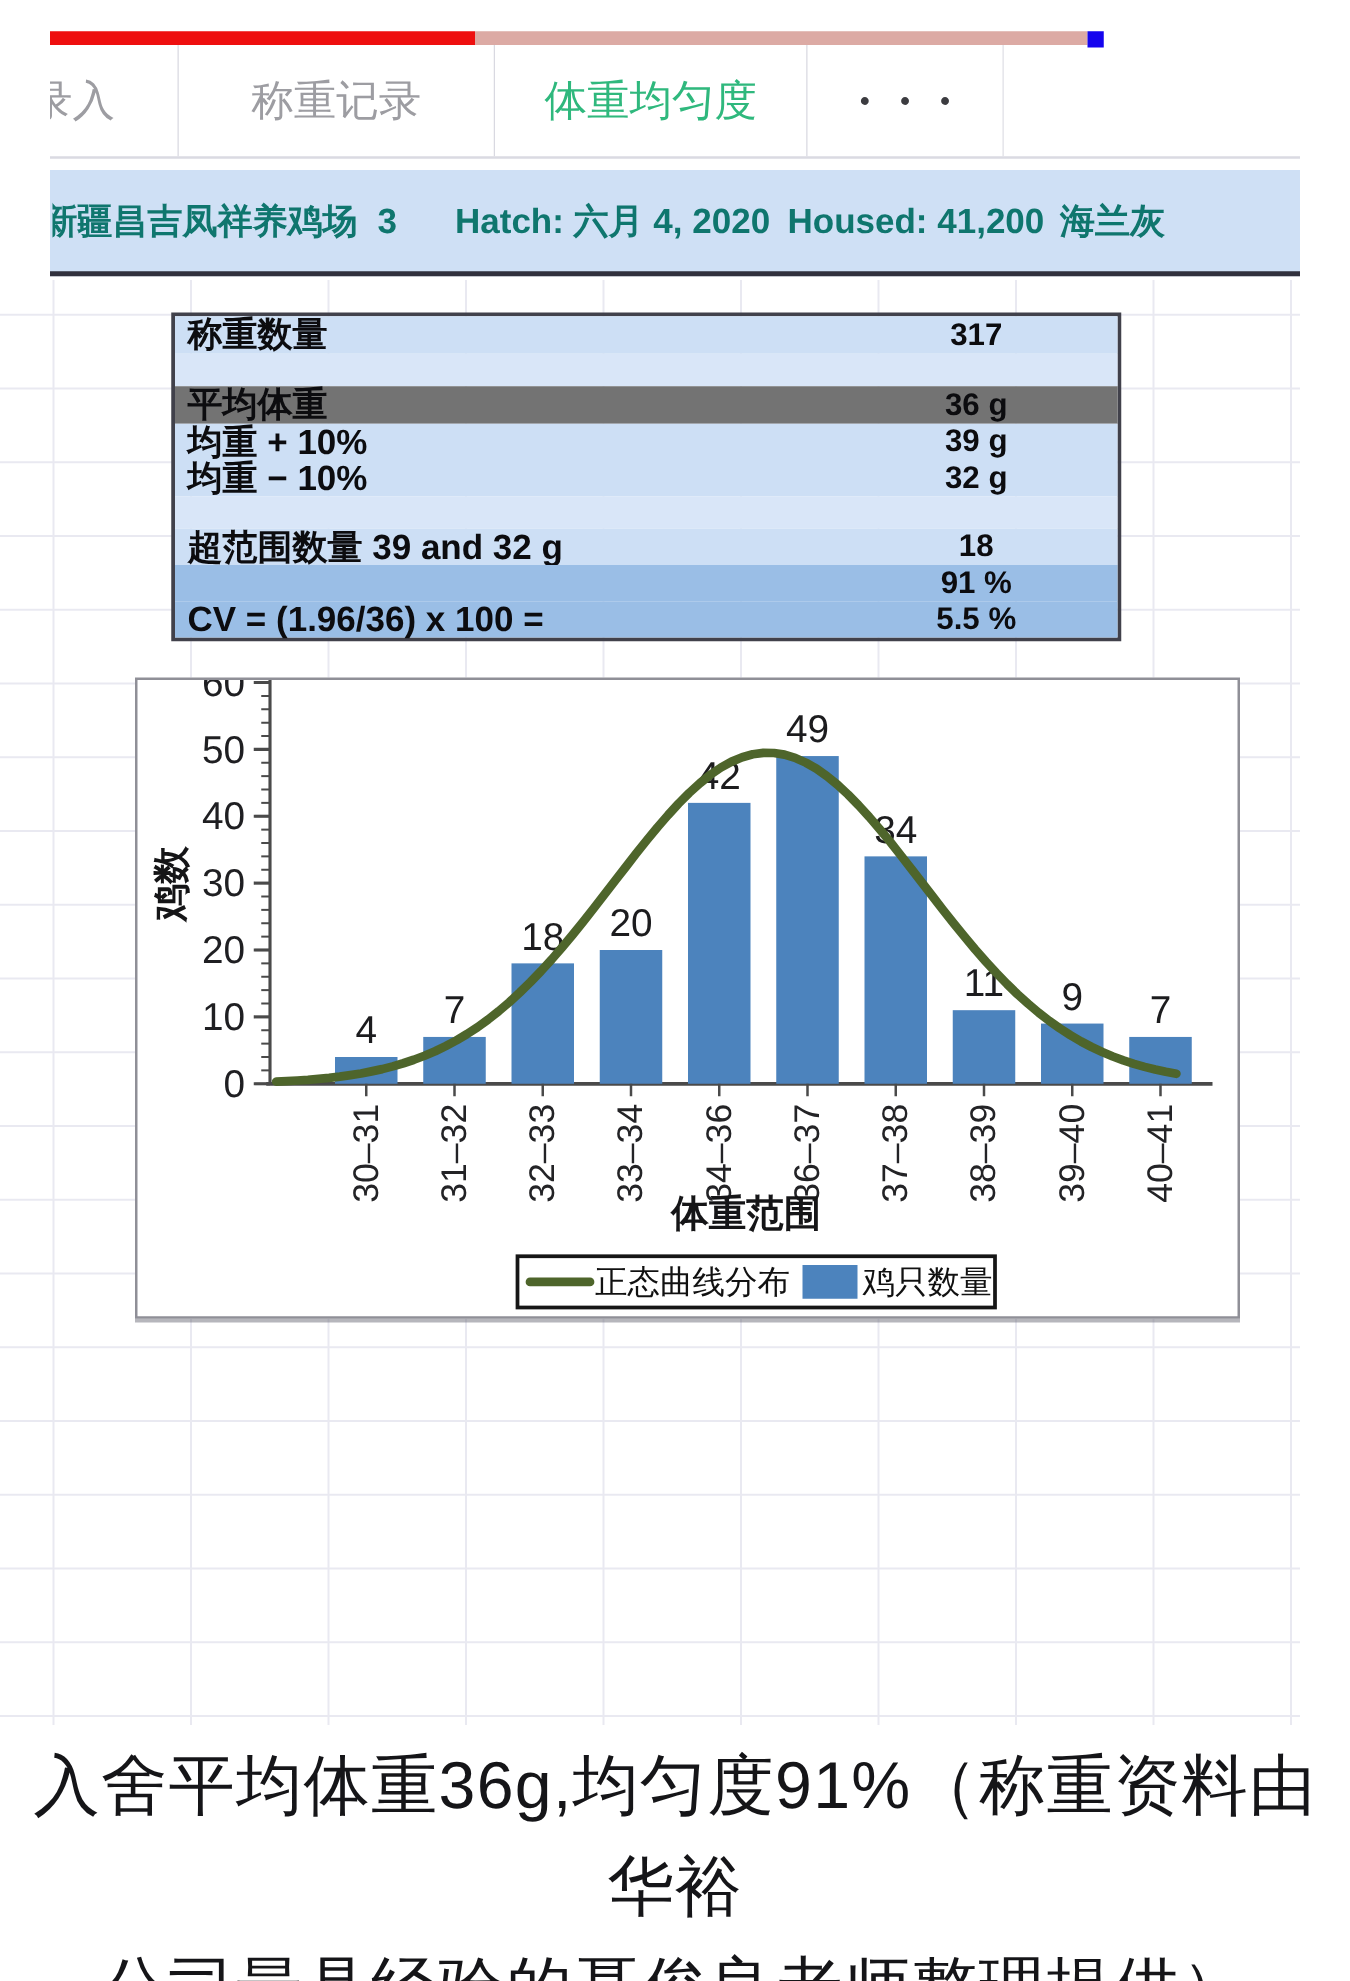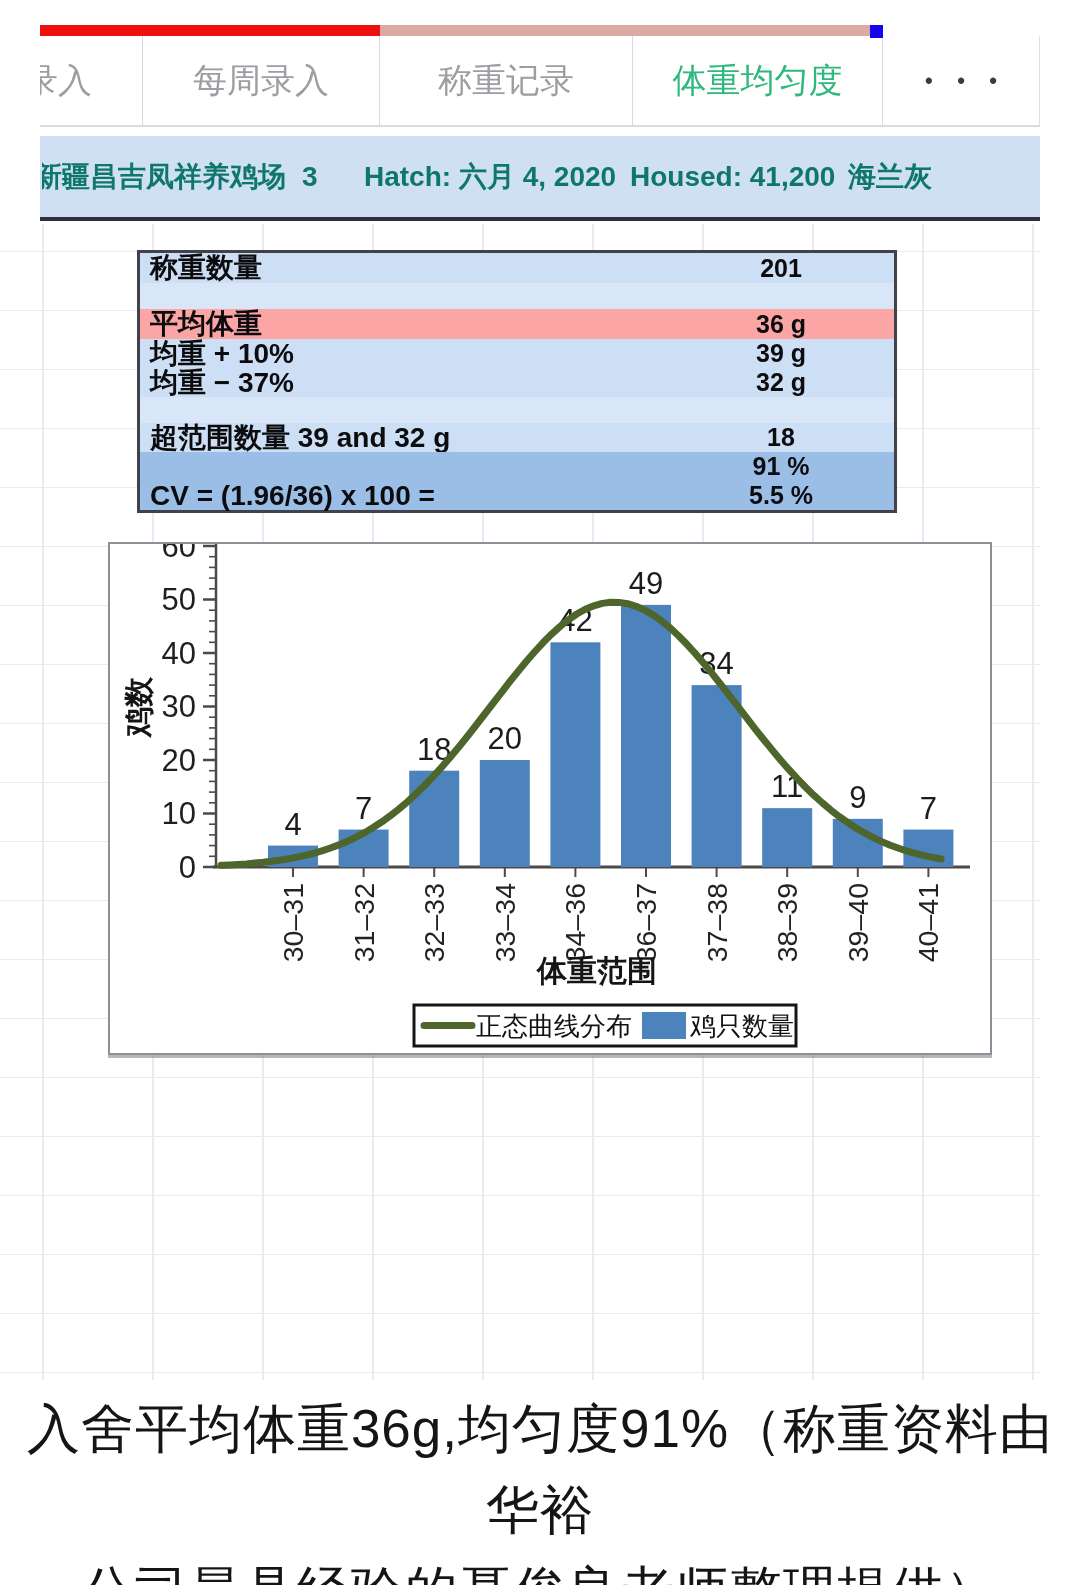--- a/index.html
+++ b/index.html
@@ -68,21 +68,21 @@
     position:absolute; left:10px; top:0; height:100%; display:flex; align-items:center;
     font-size:28px; font-weight:600; color:#0c0c0f; white-space:nowrap;
   }
   .srow .val {
     position:absolute; left:541px; width:200px; top:0; height:100%;
     display:flex; align-items:center; justify-content:center;
     font-size:25px; font-weight:600; color:#0c0c0f;
   }
   .tone-light   { background:#cddff5; }
   .tone-lighter { background:#d9e6f8; }
-  .tone-dark    { background:#fca5a5; }
+  .tone-dark    { background:#737373; }
   .tone-mid     { background:#9abee6; }
   
   .chart-card {
     position:absolute; left:108px; top:542px; width:884px; height:513px;
     background:#fff; border:2px solid #8f8f97; z-index:3;
     box-shadow:0 3px 0 rgba(110,110,122,.5);
   }
   .chart-card svg { display:block; width:100%; height:100%; }
   
   .caption {
@@ -99,23 +99,20 @@
   <div class="grid-bg"></div>
 
   <div class="strip red" style="background: rgb(238, 15, 15);"></div>
   <div class="strip pink" style="background: rgb(220, 170, 164);"></div>
   <div class="chip-blue" style="background: rgb(21, 4, 238);"></div>
 
   <div class="tabbar">
     <div class="tab t1">
       <span>录入</span>
     </div>
-    <div class="tab t2">
-      <span>每周录入</span>
-    </div>
     <div class="tab t3">
       <span>称重记录</span>
     </div>
     <div class="tab t4">
       <span style="color: rgb(47, 184, 125);">体重均匀度</span>
     </div>
     <div class="tab more">
       <span class="more-dots">• • •</span>
     </div>
   </div>
@@ -126,36 +123,36 @@
     </div>
     <span class="h-flock">3</span>
     <span class="h-hatch">Hatch: 六月 4, 2020</span>
     <span class="h-housed">Housed: 41,200</span>
     <span class="h-breed">海兰灰</span>
   </div>
 
   <div class="summary">
       <div class="srow tone-light" style="height: 30px;">
         <span class="lbl">称重数量</span>
-        <span class="val">201</span>
+        <span class="val">317</span>
       </div>
       <div class="srow tone-lighter" style="height: 26px;">
         <span class="lbl"></span>
         <span class="val"></span>
       </div>
       <div class="srow tone-dark" style="height: 30px;">
         <span class="lbl">平均体重</span>
         <span class="val">36 g</span>
       </div>
       <div class="srow tone-light" style="height: 29px;">
         <span class="lbl">均重 + 10%</span>
         <span class="val">39 g</span>
       </div>
       <div class="srow tone-light" style="height: 29px;">
-        <span class="lbl">均重 − 37%</span>
+        <span class="lbl">均重 − 10%</span>
         <span class="val">32 g</span>
       </div>
       <div class="srow tone-lighter" style="height: 26px;">
         <span class="lbl"></span>
         <span class="val"></span>
       </div>
       <div class="srow tone-light" style="height: 29px;">
         <span class="lbl">超范围数量 39 and 32 g</span>
         <span class="val">18</span>
       </div>

